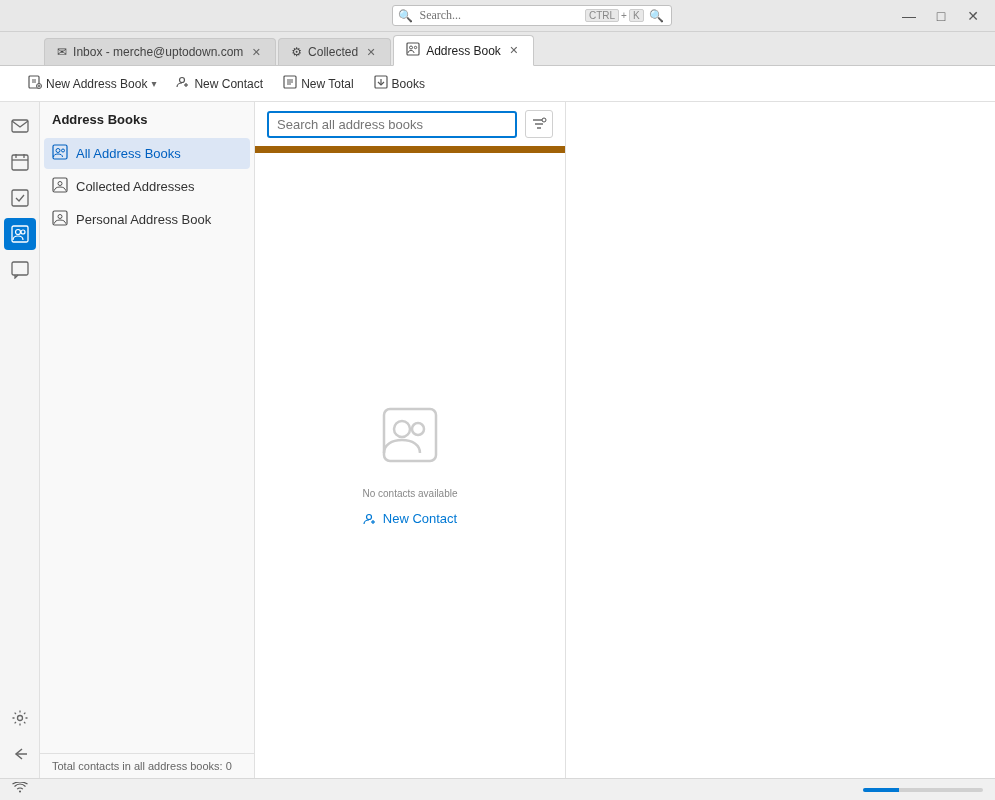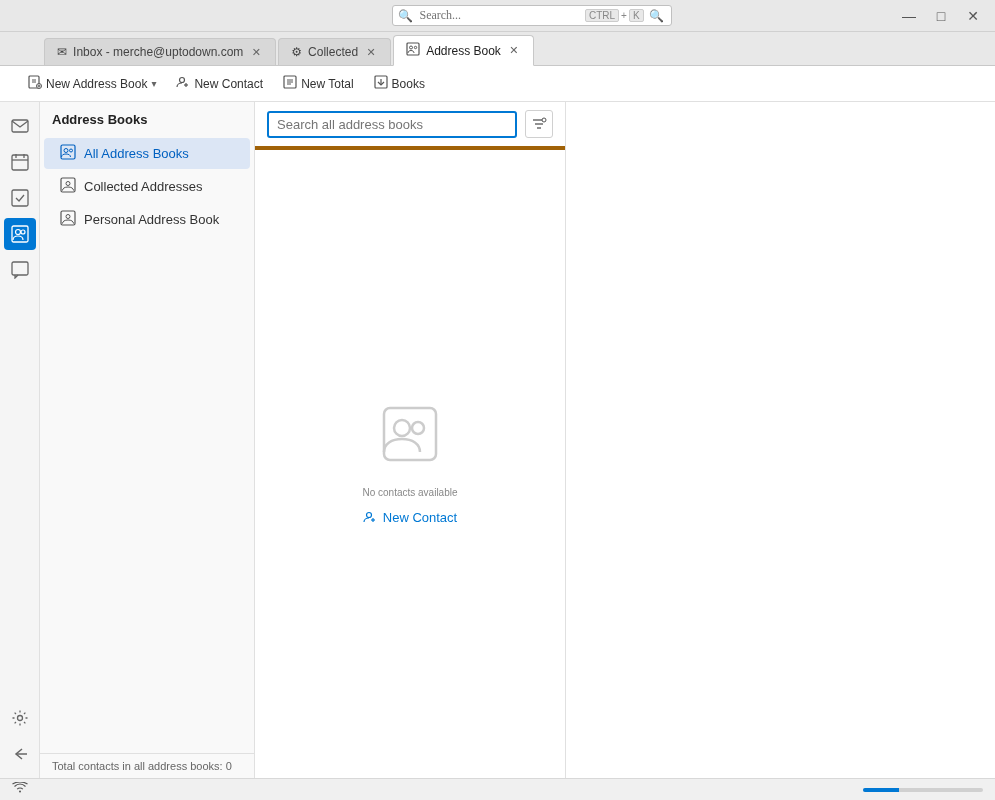--- a/index.html
+++ b/index.html
@@ -193,21 +193,21 @@
     .sidebar-section-header {
       padding: 10px 12px 10px;
       font-size: 13px;
       font-weight: 600;
       color: #222;
     }
     .sidebar-item {
       display: flex;
       align-items: center;
       gap: 8px;
-      padding: 6px 16px;
+      padding: 6px 8px;
       cursor: pointer;
       border-radius: 4px;
       margin: 1px 4px;
       color: #333;
       font-size: 13px;
     }
     .sidebar-item.active {
       background: #dce6f5;
       color: #0060c0;
       font-weight: 500;
@@ -231,21 +231,21 @@
       background: white;
       display: flex;
       flex-direction: column;
       overflow: hidden;
     }
     .content-header {
       display: flex;
       align-items: center;
       padding: 8px 12px;
       gap: 8px;
-      border-bottom: 4px solid #a16207;
+      border-bottom: 7px solid #a16207;
     }
     .search-box {
       flex: 1;
       display: flex;
       align-items: center;
       border: 2px solid #0078d4;
       border-radius: 3px;
       padding: 4px 8px;
       background: white;
     }

